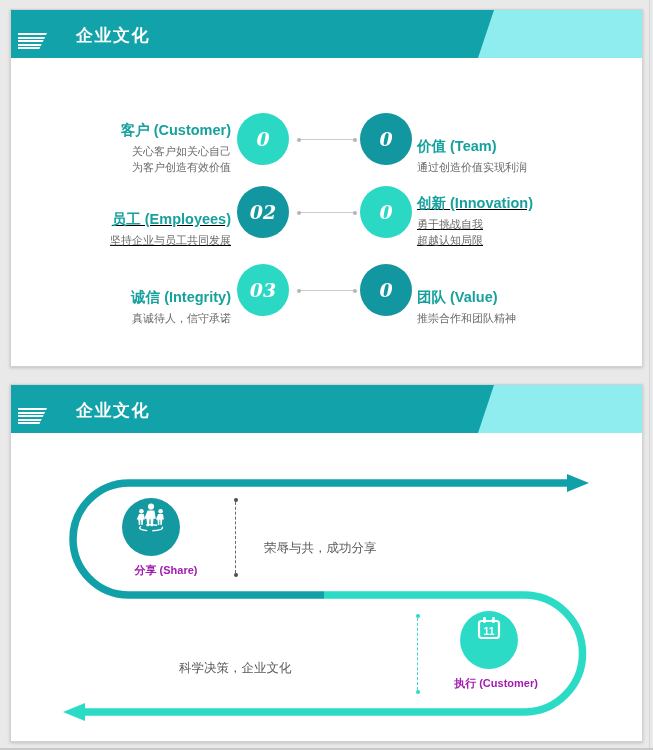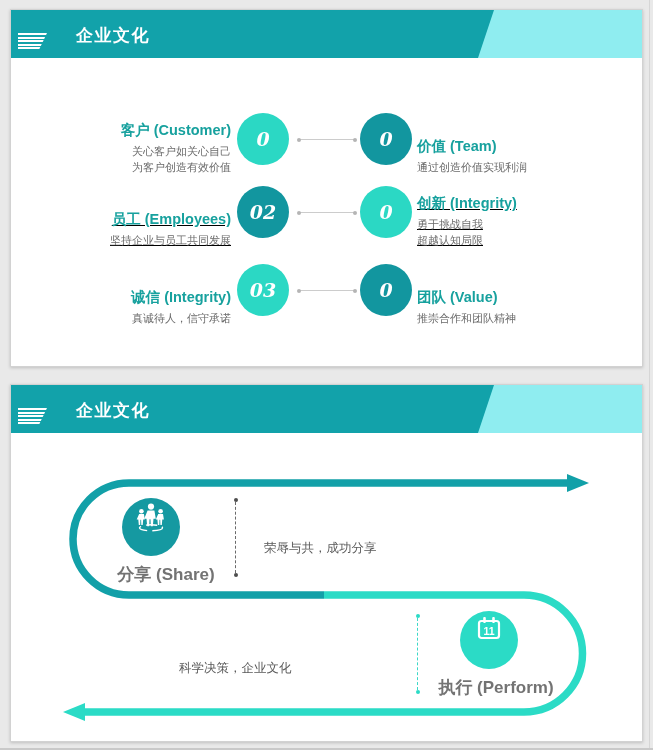--- a/index.html
+++ b/index.html
@@ -62,21 +62,21 @@
   .conn::before{left:-3px;} .conn::after{right:-3px;}
 
   
   .loop-svg{position:absolute;left:0;top:0;}
   .node{
     position:absolute;width:58px;height:58px;border-radius:50%;
     display:flex;justify-content:center;
   }
   .node-share{left:111px;top:113px;background:#1599A1;}
   .node-perform{left:449px;top:226px;background:#2BDBC6;}
-  .node-label{position:absolute;font-weight:bold;font-size:17px;color:#737373;text-align:center;white-space:nowrap;}
+  .node-label{position:absolute;font-weight:bold;font-size:11px;color:#a21caf;text-align:center;white-space:nowrap;}
   .lbl-share{left:85px;top:178px;width:140px;}
   .lbl-perform{left:410px;top:291px;width:150px;}
   .caption{position:absolute;color:#5a5a5a;font-size:12.5px;white-space:nowrap;margin-top:12px;}
   .cap-share{left:253px;top:143px;}
   .cap-perform{left:168px;top:263px;}
 
   .dashline{position:absolute;width:0;}
   .dash-share{left:224px;top:117px;height:71px;border-left:1px dashed #6a6a6a;}
   .dash-perform{left:406px;top:233px;height:72px;border-left:1px dashed #3bd9c8;}
   .dashline::before,.dashline::after{
@@ -113,21 +113,21 @@
 
   <div class="row r2">
     <div class="cell cell-l">
       <div class="vtitle">员工 (Employees)</div>
       <div class="vdesc">坚持企业与员工共同发展</div>
     </div>
     <div class="badge badge-l tone-dark">02</div>
     <div class="conn"></div>
     <div class="badge badge-r tone-light">0</div>
     <div class="cell cell-r">
-      <div class="vtitle">创新 (Integrity)</div>
+      <div class="vtitle">创新 (Innovation)</div>
       <div class="vdesc">勇于挑战自我
 超越认知局限</div>
     </div>
   </div>
 
   <div class="row r3">
     <div class="cell cell-l">
       <div class="vtitle">诚信 (Integrity)</div>
       <div class="vdesc">真诚待人，信守承诺</div>
     </div>
@@ -175,19 +175,19 @@
   <div class="caption cap-share">荣辱与共，成功分享</div>
 
   <div class="node node-perform">
     <svg width="36" height="36" viewBox="0 0 36 36">
       <rect x="8" y="10" width="20" height="17" rx="2.5" fill="none" stroke="#ffffff" stroke-width="2.2"></rect>
       <rect x="12.2" y="6" width="2.6" height="6" rx="1" fill="#ffffff"></rect>
       <rect x="21.2" y="6" width="2.6" height="6" rx="1" fill="#ffffff"></rect>
       <text x="18" y="23.5" text-anchor="middle" font-size="10.5" font-weight="bold" font-family="Liberation Sans, sans-serif" fill="#ffffff">11</text>
     </svg>
   </div>
-  <div class="node-label lbl-perform">执行 (Perform)</div>
+  <div class="node-label lbl-perform">执行 (Customer)</div>
   <div class="dashline dash-perform"></div>
   <div class="caption cap-perform">科学决策，企业文化</div>
 </div>
 
 <div class="edge-right"></div>
 <div class="edge-bottom"></div>
 
 </body></html>

